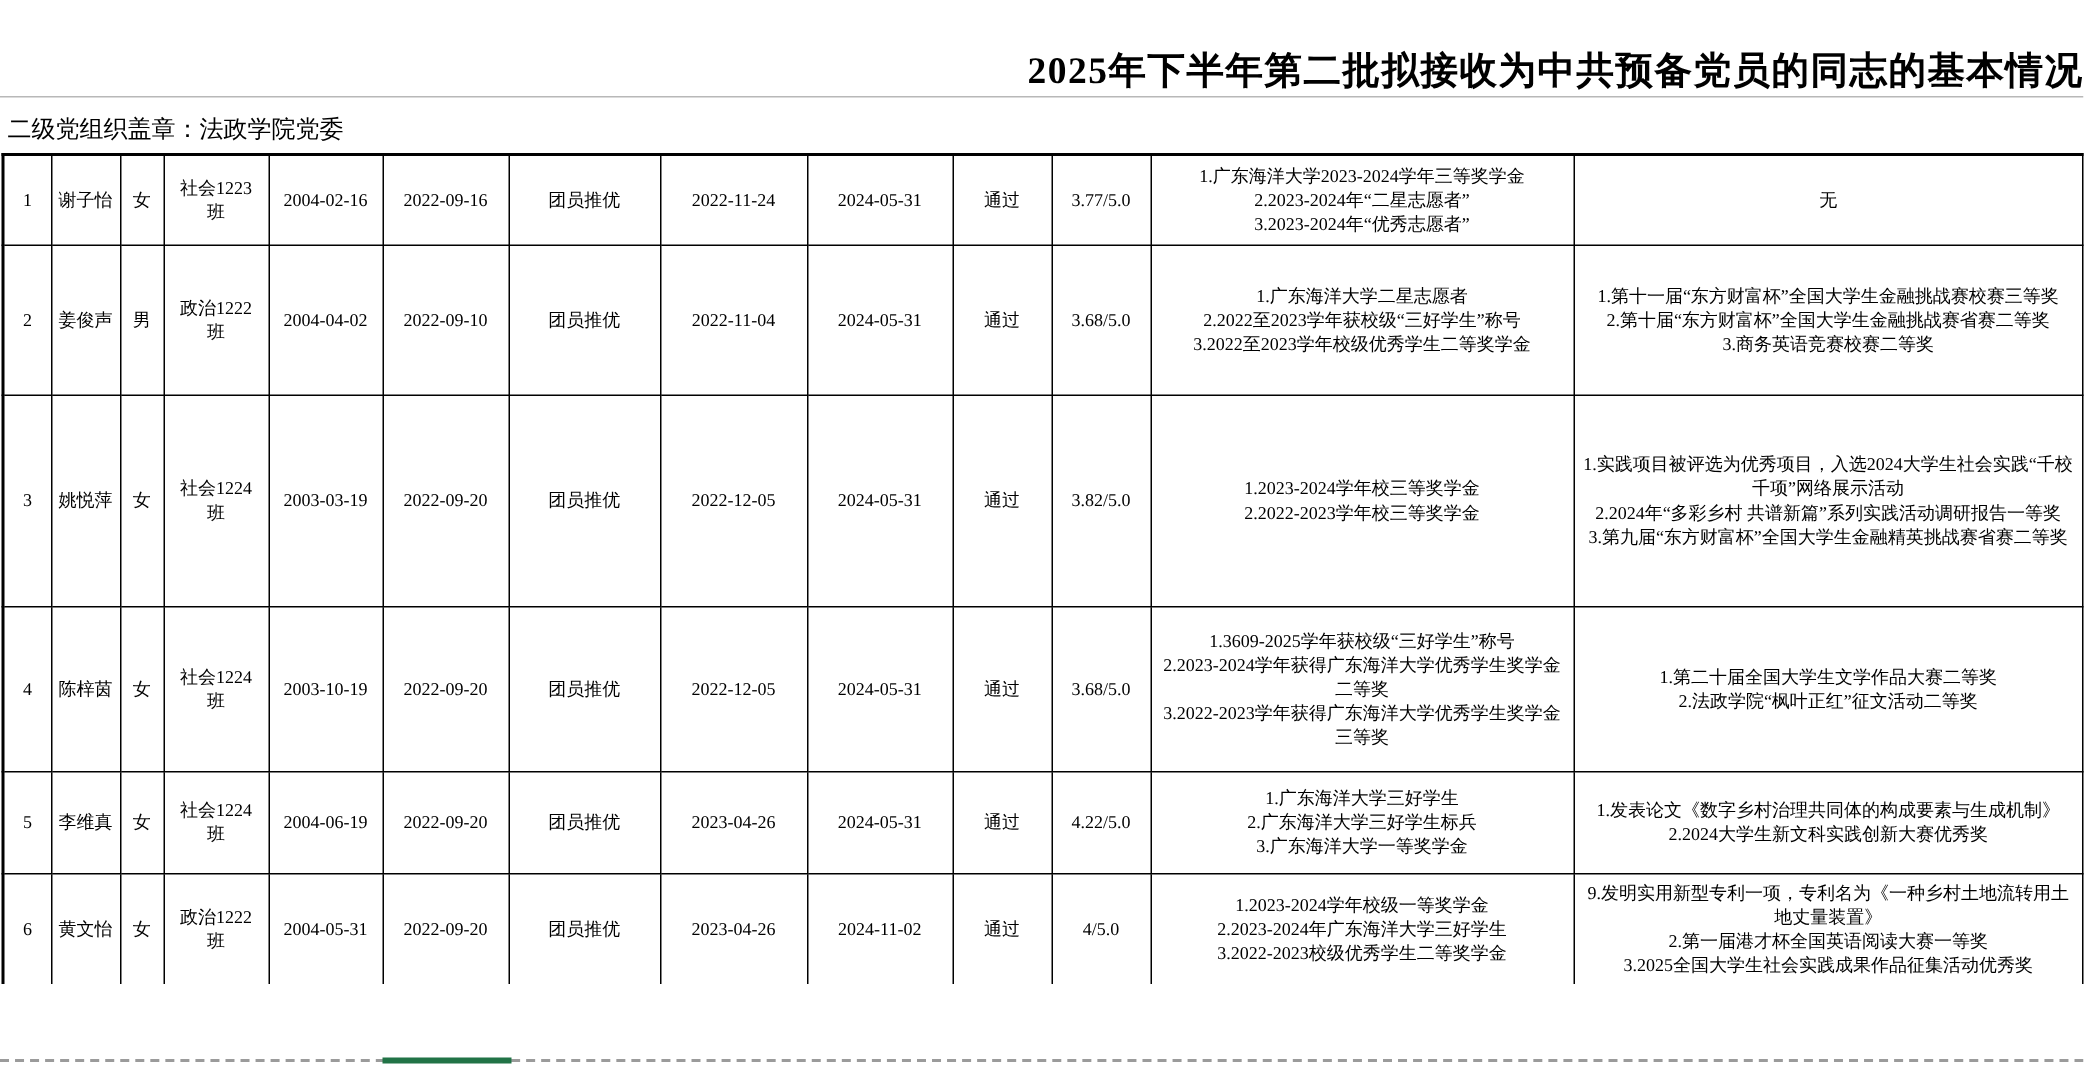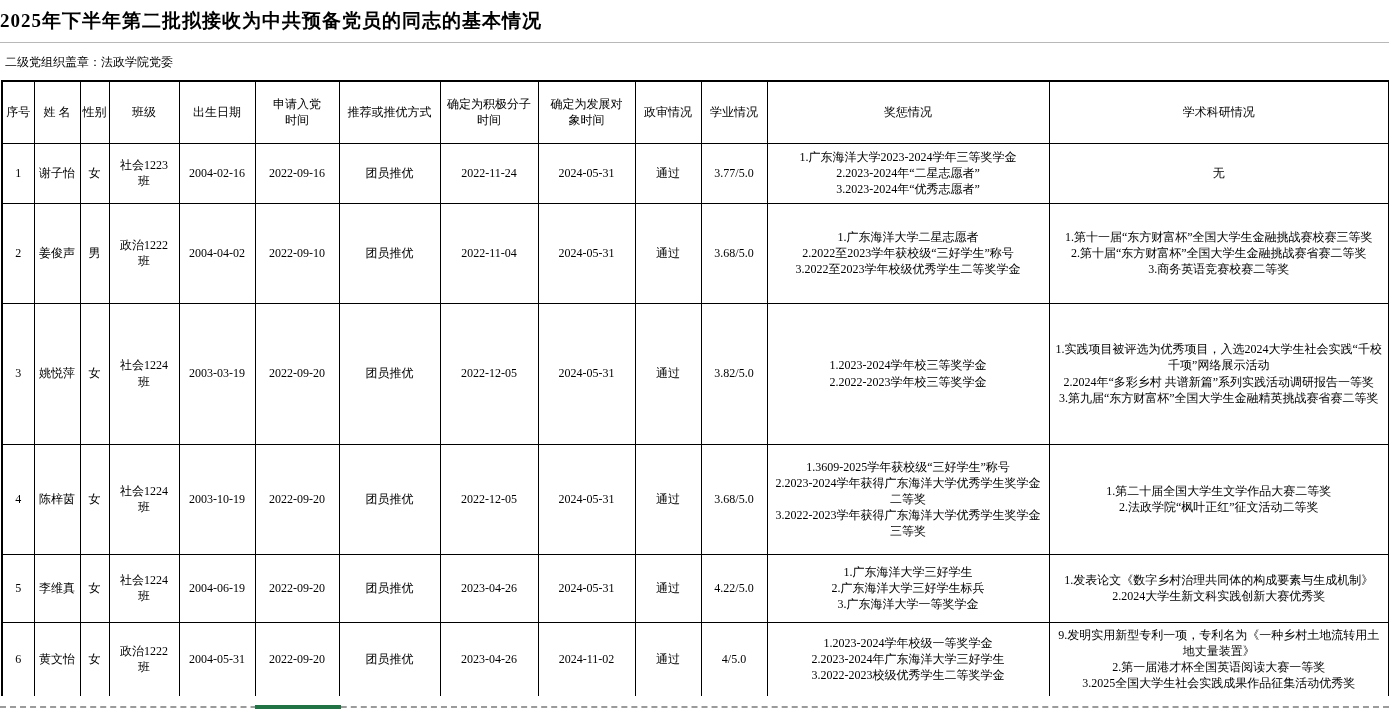--- a/index.html
+++ b/index.html
@@ -1,21 +1,21 @@
 <!DOCTYPE html>
 <html><head>
 <meta charset="utf-8">
 <style>
   html,body{margin:0;padding:0;background:#fff;}
   body{width:1389px;height:714px;position:relative;overflow:hidden;
        font-family:"Liberation Serif","DejaVu Serif",serif;color:#000;}
-  .title{height:34px;padding-top:8px;text-align:left;
-         font-size:19px;font-weight:bold;letter-spacing:1px;}
+  .title{height:34px;padding-top:30px;text-align:right;
+         font-size:25px;font-weight:bold;letter-spacing:1px;}
   .divider{border-top:1px solid #b8b8b8;width:1389px;}
-  .stamp{height:26px;padding:11px 0 0 5px;font-size:12px;}
+  .stamp{height:26px;padding:11px 0 0 5px;font-size:16px;}
   table{border-collapse:collapse;table-layout:fixed;width:1387px;margin-left:1px;
         border:2px solid #000;border-bottom:none;}
   th,td{border:1px solid #000;font-size:12px;font-weight:normal;text-align:center;
         vertical-align:middle;white-space:pre-line;padding:0 1px;overflow:hidden;
         line-height:1.35;}
   td.left{text-align:center;padding:1px 3px;}
   tr.hdr{height:62px;} tr.r0{height:60px;} tr.r1{height:100px;} tr.r2{height:141px;}
   tr.r3{height:110px;} tr.r4{height:68px;} tr.r5{height:74px;}
   tr.r5 td{border-bottom:none;}
   .pagebreak{position:absolute;left:0;top:706px;width:1389px;height:0;
@@ -40,38 +40,20 @@
       <col style="width:84px">
     <col style="width:101px">
       <col style="width:98px">
       <col style="width:97px">
     <col style="width:66px">
       <col style="width:66px">
       <col style="width:282px">
     <col style="width:340px">
   </colgroup>
   <tbody>
-      <tr class="hdr">
-    <th>序号</th>
-    <th>姓 名</th>
-    <th>性别</th>
-    <th>班级</th>
-    <th>出生日期</th>
-    <th>申请入党
-时间</th>
-    <th>推荐或推优方式</th>
-    <th>确定为积极分子
-时间</th>
-    <th>确定为发展对
-象时间</th>
-    <th>政审情况</th>
-    <th>学业情况</th>
-    <th>奖惩情况</th>
-    <th>学术科研情况</th>
-  </tr>
   <tr class="r0">
     <td>1</td>
     <td>谢子怡</td>
     <td>女</td>
     <td>社会1223
 班</td>
     <td>2004-02-16</td>
     <td>2022-09-16</td>
     <td>团员推优</td>
     <td>2022-11-24</td>

